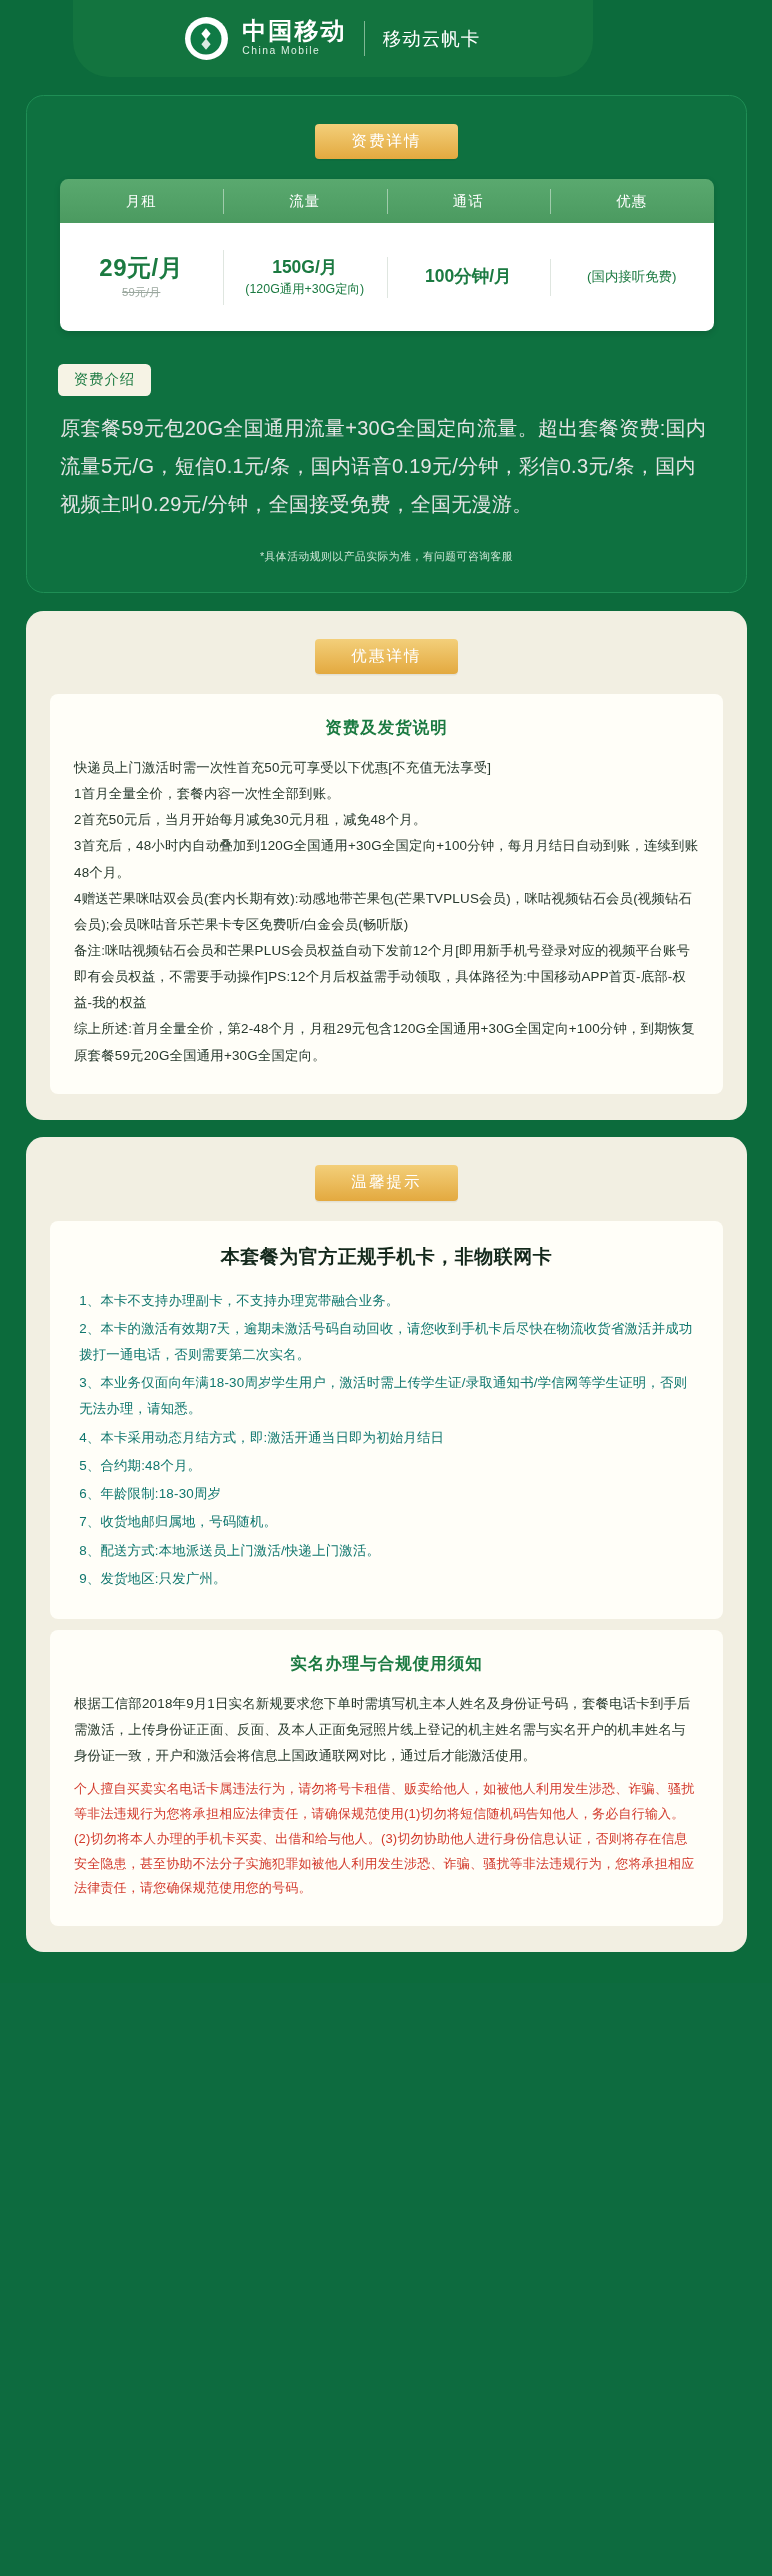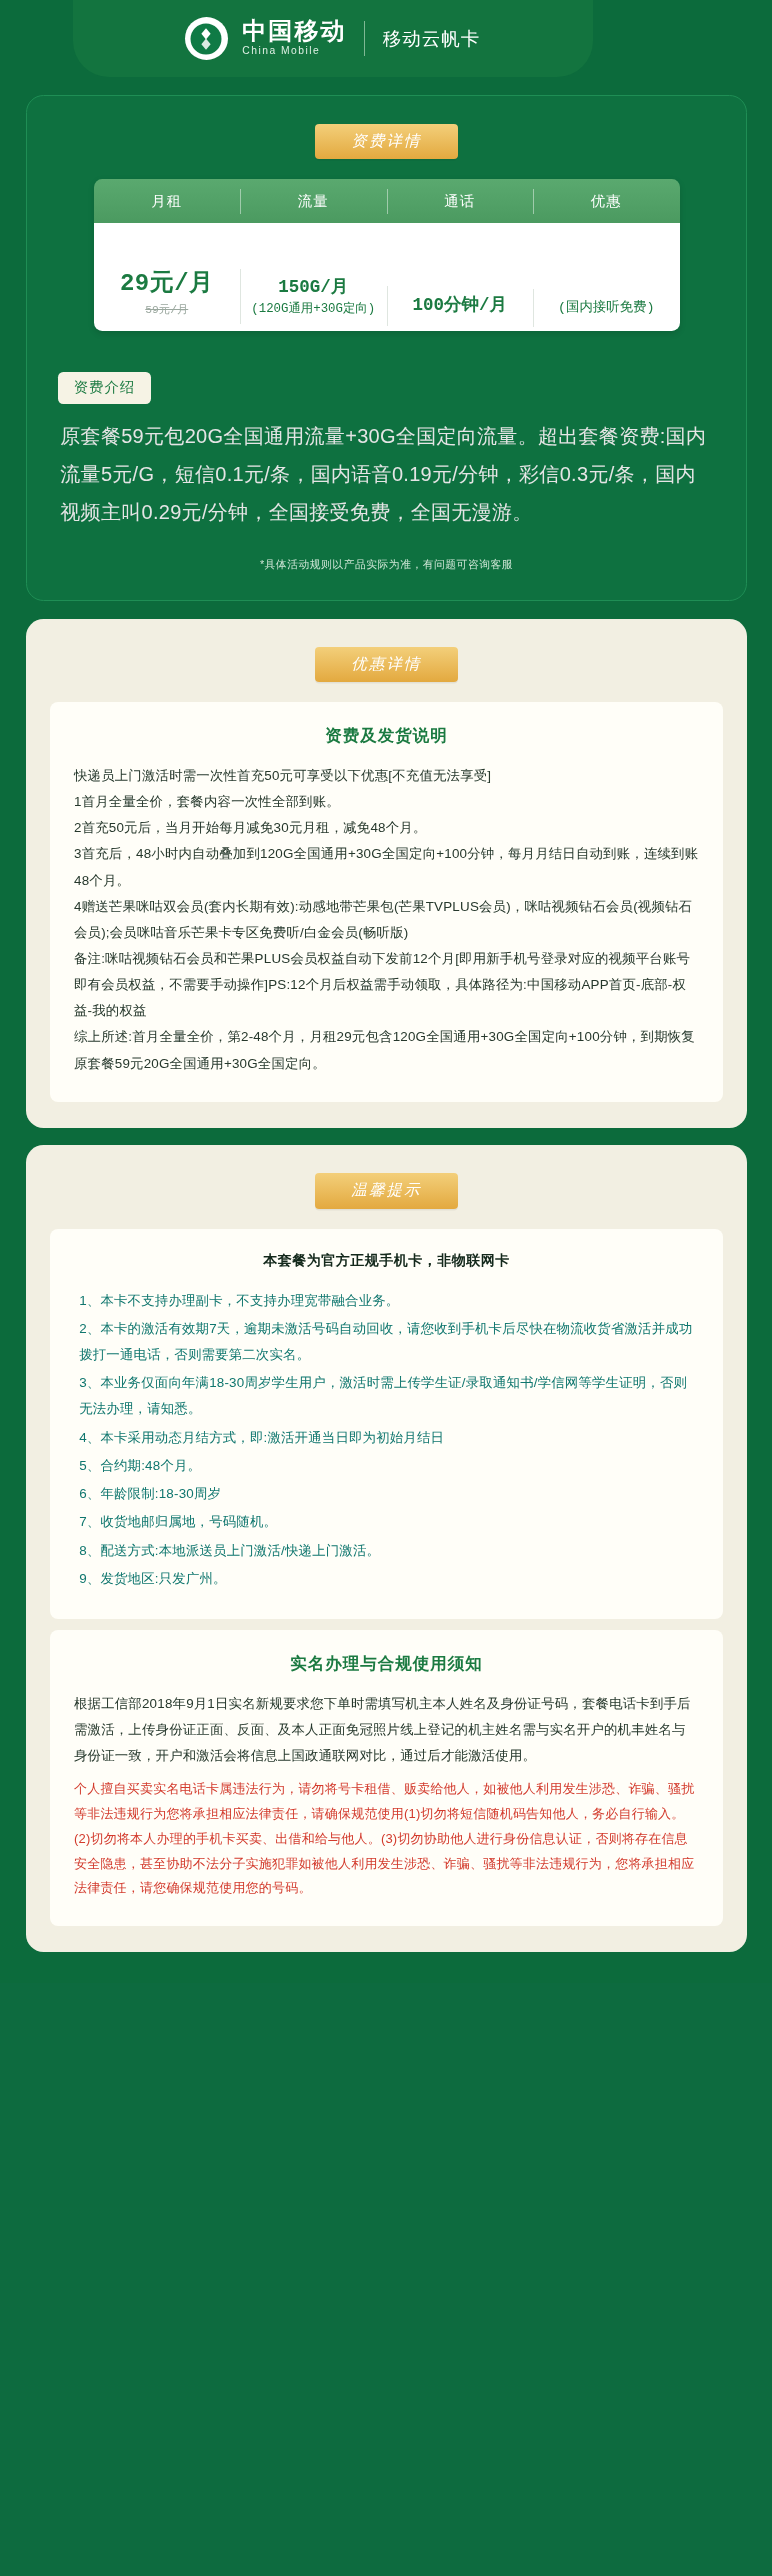--- a/index.html
+++ b/index.html
@@ -92,21 +92,20 @@
   .card-cream {
     background: #f2efe2;
     padding: 28px 24px 26px 24px;
   }
 
   
   .ribbon-wrap {
     display: flex;
     justify-content: center;
     margin-bottom: 20.6px;
-    font-style: italic;
   }
   .ribbon {
     position: relative;
     background: linear-gradient(#f3cf7a, #e3a93f);
     color: #ffffff;
     font-size: 15.5px;
     letter-spacing: 2.1px;
     padding: 7.2px 36px;
     border-radius: 4.1px;
     box-shadow: 0 1.5px 0 rgba(0,0,0,0.06);
@@ -118,22 +117,22 @@
     width: 17.5px;
     height: 18.5px;
     background: #cf9431;
     z-index: -1;
   }
   .ribbon::before { left: -11.3px; clip-path: polygon(0 0, 100% 0, 100% 100%, 30% 60%); }
   .ribbon::after  { right: -11.3px; clip-path: polygon(0 0, 100% 0, 70% 60%, 0 100%); }
 
   
   .tariff-box {
-    width: 586px;
-    margin: 16px auto;
+    width: 654px;
+    margin: 8px auto;
     border-radius: 8.2px;
     overflow: hidden;
     box-shadow: 0 2.1px 6.2px rgba(0,0,0,0.12);
   }
   .tariff-head {
     display: flex;
     background: linear-gradient(#5aa96f, #4b9a60);
     color: #ffffff;
     font-size: 14.4px;
     letter-spacing: 1px;
@@ -148,22 +147,21 @@
     content: "";
     position: absolute;
     left: 0; top: 22%;
     width: 0.5px; height: 56%;
     background: rgba(255,255,255,0.45);
   }
   .tariff-body {
     display: flex;
     background: #ffffff;
     min-height: 108px;
-    align-items: flex-end;
-    font-family: Liberation Mono, monospace;
+    align-items: center;
   }
   .tariff-body > div {
     flex: 1;
     text-align: center;
     padding: 14.4px 3.1px;
     position: relative;
     box-sizing: border-box;
   }
   .tariff-body > div + div::before {
     content: "";
@@ -240,21 +238,21 @@
     text-align: center;
     color: #1b7a41;
     font-size: 16.5px;
     font-weight: bold;
     letter-spacing: 1px;
     margin-bottom: 15.5px;
   }
   .panel-title-dark {
     text-align: center;
     color: #13281b;
-    font-size: 14px;
+    font-size: 19px;
     font-weight: bold;
     letter-spacing: 0.5px;
     margin-bottom: 17.5px;
   }
   .body-text {
     color: #26382c;
     font-size: 13.4px;
     line-height: 1.95;
     letter-spacing: 0.2px;
   }

